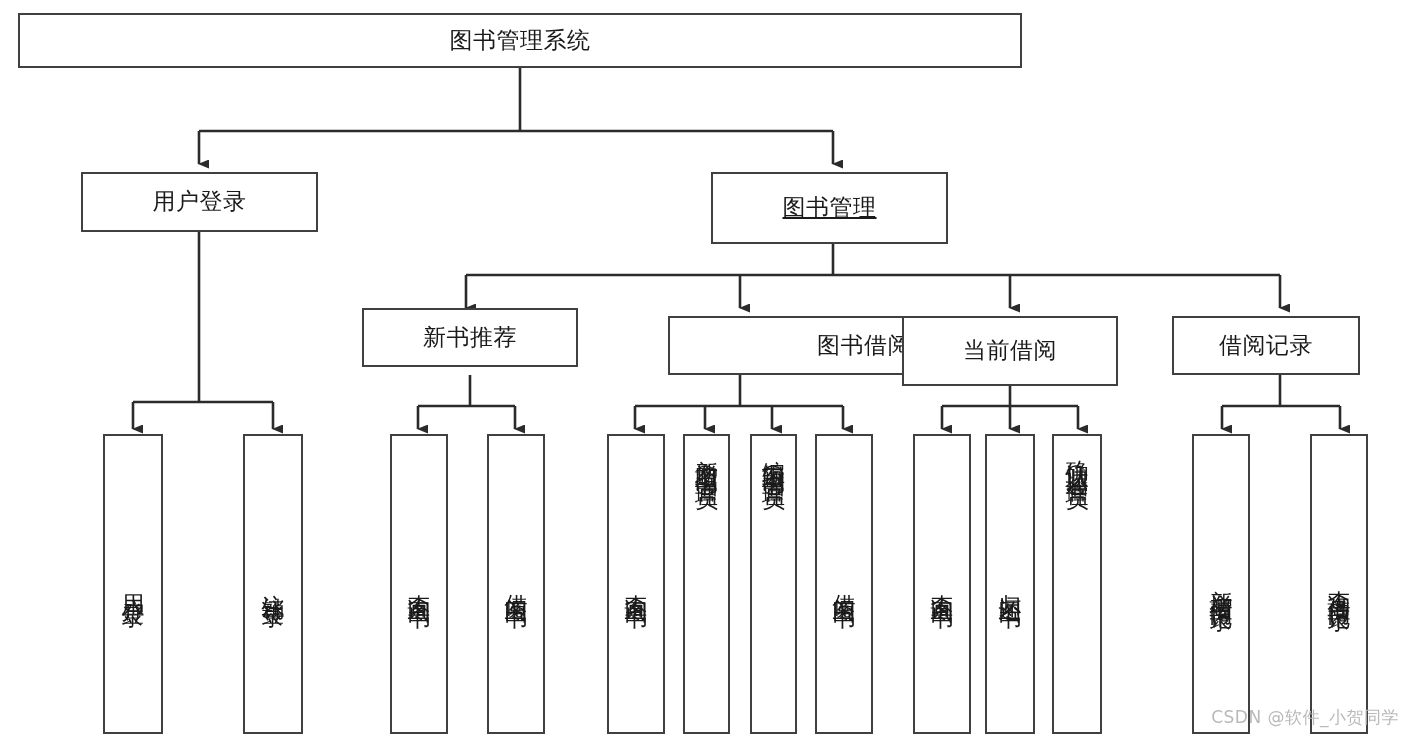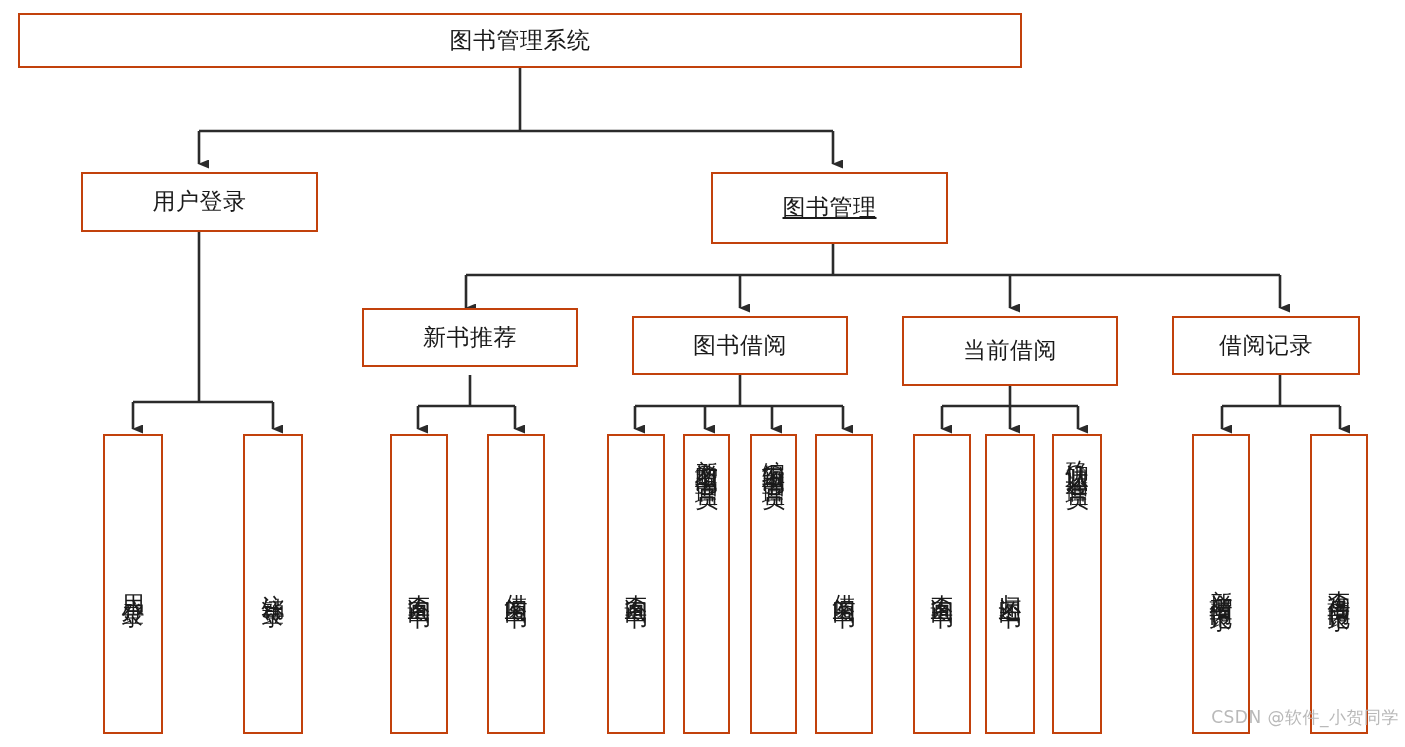--- a/index.html
+++ b/index.html
@@ -22,21 +22,21 @@
     left: 0;
     top: 0;
     width: 1405px;
     height: 747px;
     pointer-events: none;
   }
   .node {
     position: absolute;
     box-sizing: border-box;
     background: #ffffff;
-    border: 2px solid #c2410c;
+    border: 2px solid #404040;
     display: flex;
     align-items: center;
     justify-content: center;
     color: #1a1a1a;
   }
   .node .label {
     display: block;
     text-align: center;
     line-height: 1.12;
     white-space: nowrap;
@@ -138,21 +138,21 @@
   </div>
 
   <div class="node horizontal" style="left:711px; top:172px; width:237px; height:72px;text-decoration:underline;">
     <span class="label">图书管理</span>
   </div>
 
   <div class="node horizontal" style="left:362px; top:308px; width:216px; height:59px;">
     <span class="label">新书推荐</span>
   </div>
 
-  <div class="node horizontal" style="left:632px; top:316px; width:216px; height:59px;">
+  <div class="node horizontal" style="left:668px; top:316px; width:245px; height:59px;justify-content:flex-end;">
     <span class="label">图书借阅</span>
   </div>
 
   <div class="node horizontal" style="left:902px; top:316px; width:216px; height:70px;">
     <span class="label">当前借阅</span>
   </div>
 
   <div class="node horizontal" style="left:1172px; top:316px; width:188px; height:59px;">
     <span class="label">借阅记录</span>
   </div>

